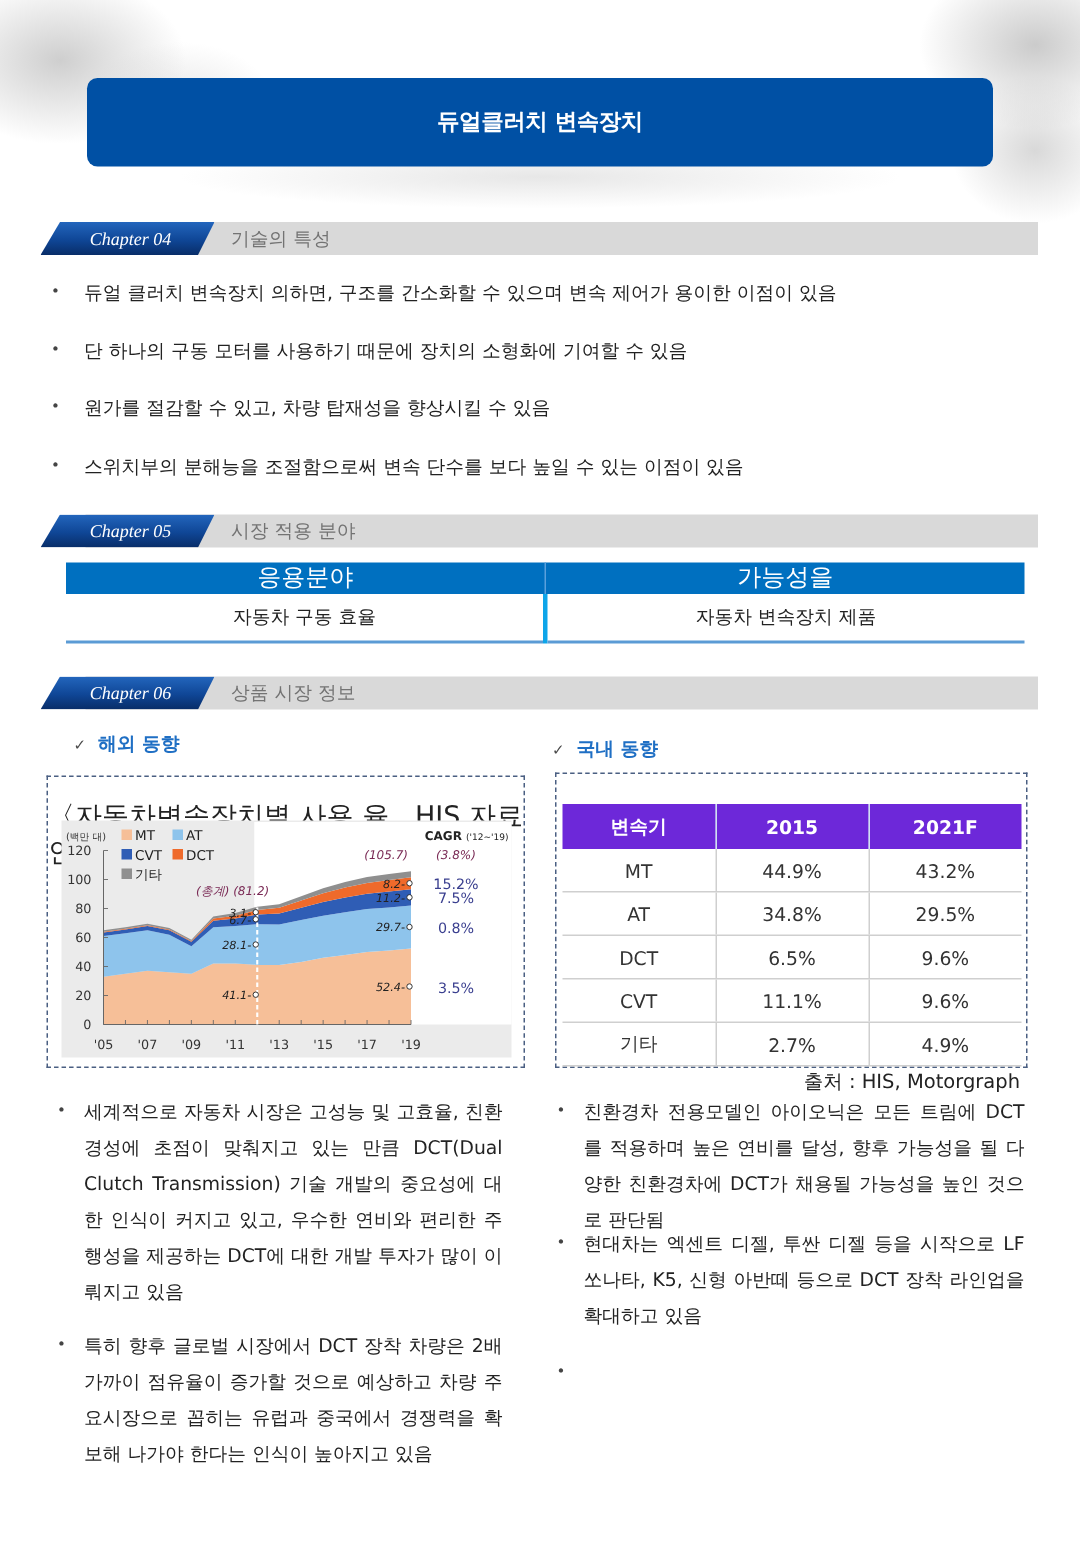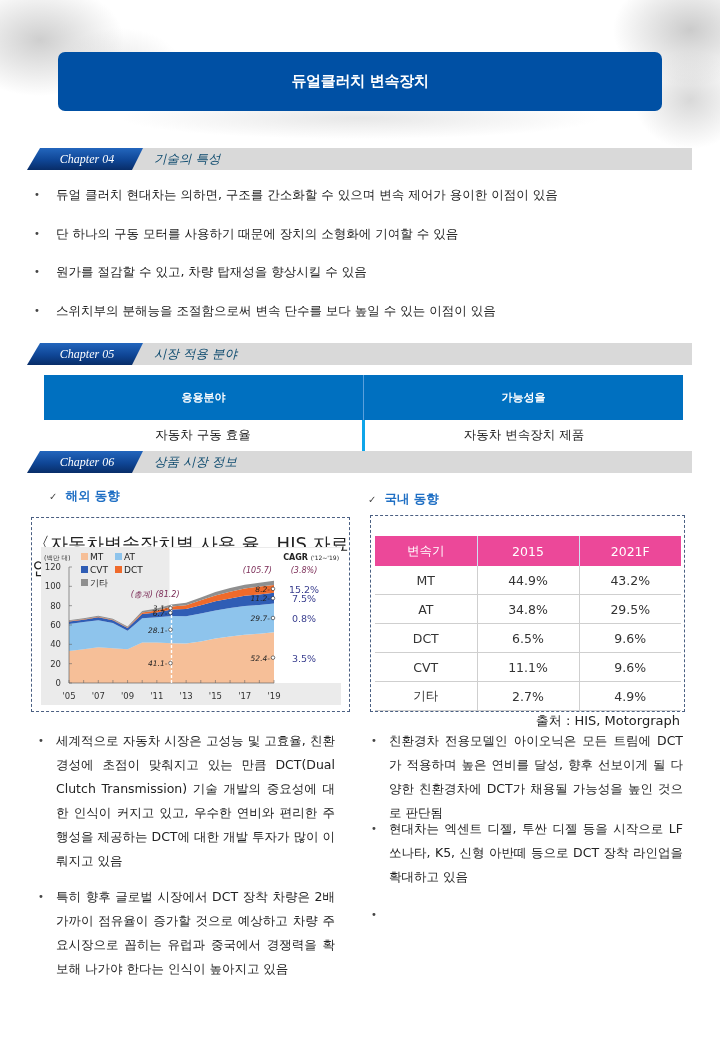--- a/index.html
+++ b/index.html
@@ -33,34 +33,34 @@
   .chapter .badge {
     position: absolute; left: 0; top: 0; width: 116px; height: 22px;
     background: linear-gradient(to bottom, #2366bd 0%, #0f4696 55%, #082d68 100%);
     clip-path: polygon(0 100%, 13px 0, 116px 0, 105px 100%);
     color: #fff; font-style: italic; font-size: 12px;
     display: flex; align-items: center; justify-content: center;
     padding-left: 4px; box-sizing: border-box; font-family: Liberation Serif, serif;
   }
   .chapter .ch-title {
     position: absolute; left: 127px; top: 0; height: 22px; line-height: 22px;
-    font-size: 12.5px; color: #0c4a6e; font-style: italic;
+    font-size: 12.5px; color: #737373;
   }
   .bullet-line {
     position: absolute; left: 34px; font-size: 12.5px; color: #222; height: 20px; line-height: 20px;
   }
   .bullet-dot {
     position: absolute; left: 0; top: 0; font-size: 10px; color: #444;
   }
   .bullet-text { position: absolute; left: 22px; top: 0; white-space: nowrap; }
 
   table { border-collapse: collapse; table-layout: fixed; }
   .app-table { position: absolute; left: 44px; top: 375px; width: 639px; }
   .app-table th {
-    background: #0070c0; color: #fff; font-weight: bold; font-size: 11px; height: 21px; padding: 12px;
+    background: #0070c0; color: #fff; font-weight: normal; font-size: 16px; height: 21px; padding: 0;
     border-left: 1px solid #5aa0dc;
   }
   .app-table th:first-child { border-left: none; }
   .app-table td {
     text-align: center; font-size: 12.5px; height: 31px; padding: 0;
     border-bottom: 2px solid #5b9bd5; border-left: 3px solid #0ea5e9;
   }
   .app-table td:first-child { border-left: none; }
 
   .sub-heading {
@@ -75,21 +75,21 @@
   .box-caption {
     position: absolute; left: 0; right: 0; font-size: 18px; color: #222; margin-top: 12px;
   }
   .chart-bg {
     position: absolute; left: 9px; top: 29px; width: 300px; height: 158px; background: #ebebeb;
   }
   #chart-svg { position: absolute; left: 0; top: 0; width: 300px; height: 158px; overflow: visible; }
 
   .share-table { position: absolute; left: 4px; top: 20px; width: 306px; }
   .share-table th {
-    background: #ec4899; color: #fff; font-weight: normal; font-size: 12.5px; height: 30px; padding: 0;
+    background: #6d28d9; color: #fff; font-weight: bold; font-size: 12.5px; height: 30px; padding: 0;
     border-left: 1px solid #cfe0f2;
   }
   .share-table th:first-child { border-left: none; }
   .share-table td {
     text-align: center; font-size: 12.5px; height: 28px; padding: 0; color: #333;
     border-bottom: 1px solid #cfcfcf; border-left: 1px solid #cfcfcf;
   }
   .share-table td:first-child { border-left: none; }
   .source {
     position: absolute; right: 40px; top: 712px; font-size: 13px; color: #222;
@@ -110,21 +110,21 @@
 
 <div class="chapter" style="top:148px;">
   <div class="bar"></div>
   <div class="badge">Chapter 04</div>
   <div class="ch-title">기술의 특성</div>
 </div>
 
 <div>
   <div class="bullet-line" style="top:185px;">
     <span class="bullet-dot">•</span>
-    <span class="bullet-text">듀얼 클러치 현대차는 의하면, 구조를 간소화할 수 있으며 변속 제어가 용이한 이점이 있음</span>
+    <span class="bullet-text">듀얼 클러치 변속장치 의하면, 구조를 간소화할 수 있으며 변속 제어가 용이한 이점이 있음</span>
   </div>
   <div class="bullet-line" style="top:224px;">
     <span class="bullet-dot">•</span>
     <span class="bullet-text">단 하나의 구동 모터를 사용하기 때문에 장치의 소형화에 기여할 수 있음</span>
   </div>
   <div class="bullet-line" style="top:262px;">
     <span class="bullet-dot">•</span>
     <span class="bullet-text">원가를 절감할 수 있고, 차량 탑재성을 향상시킬 수 있음</span>
   </div>
   <div class="bullet-line" style="top:301px;">
@@ -302,21 +302,21 @@
   <span class="dot">•</span>
   <span>세계적으로 자동차 시장은 고성능 및 고효율, 친환경성에 초점이 맞춰지고 있는 만큼 DCT(Dual Clutch Transmission) 기술 개발의 중요성에 대한 인식이 커지고 있고, 우수한 연비와 편리한 주행성을 제공하는 DCT에 대한 개발 투자가 많이 이뤄지고 있음</span>
 </div>
 <div class="para" style="left:56px; top:885px; width:279px;">
   <span class="dot">•</span>
   <span>특히 향후 글로벌 시장에서 DCT 장착 차량은 2배 가까이 점유율이 증가할 것으로 예상하고 차량 주요시장으로 꼽히는 유럽과 중국에서 경쟁력을 확보해 나가야 한다는 인식이 높아지고 있음</span>
 </div>
 
 <div class="para" style="left:389px; top:729px; width:294px;">
   <span class="dot">•</span>
-  <span>친환경차 전용모델인 아이오닉은 모든 트림에 DCT가 적용하며 높은 연비를 달성, 향후 선보이게 될 다양한 친환경차에 DCT가 채용될 가능성을 높인 것으로 판단됨</span>
+  <span>친환경차 전용모델인 아이오닉은 모든 트림에 DCT를 적용하며 높은 연비를 달성, 향후 가능성을 될 다양한 친환경차에 DCT가 채용될 가능성을 높인 것으로 판단됨</span>
 </div>
 <div class="para" style="left:389px; top:817px; width:294px;">
   <span class="dot">•</span>
   <span>현대차는 엑센트 디젤, 투싼 디젤 등을 시작으로 LF쏘나타, K5, 신형 아반떼 등으로 DCT 장착 라인업을 확대하고 있음</span>
 </div>
 <div class="para" style="left:389px; top:903px; width:294px;">
   <span class="dot">•</span>
 </div>
 
 </body></html>

